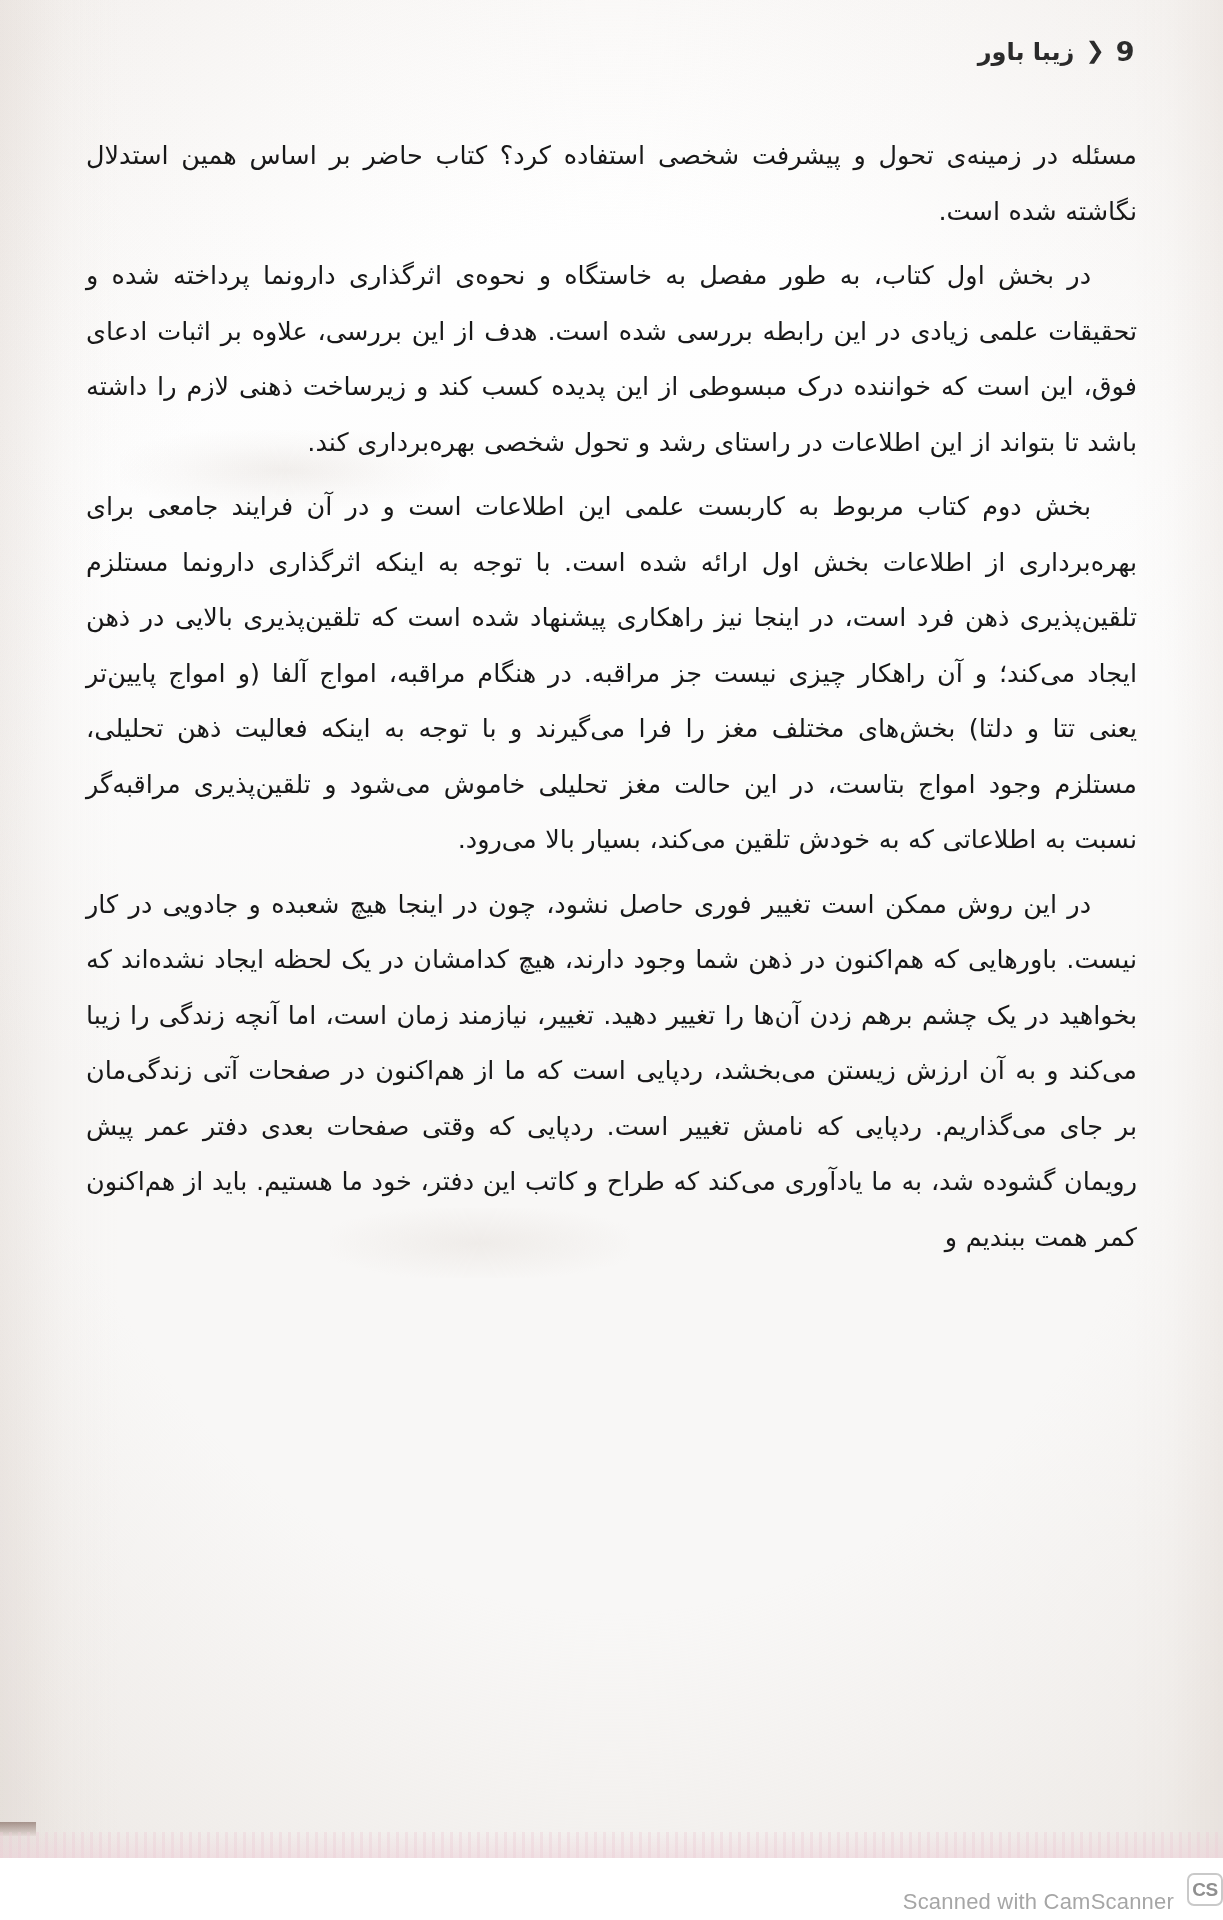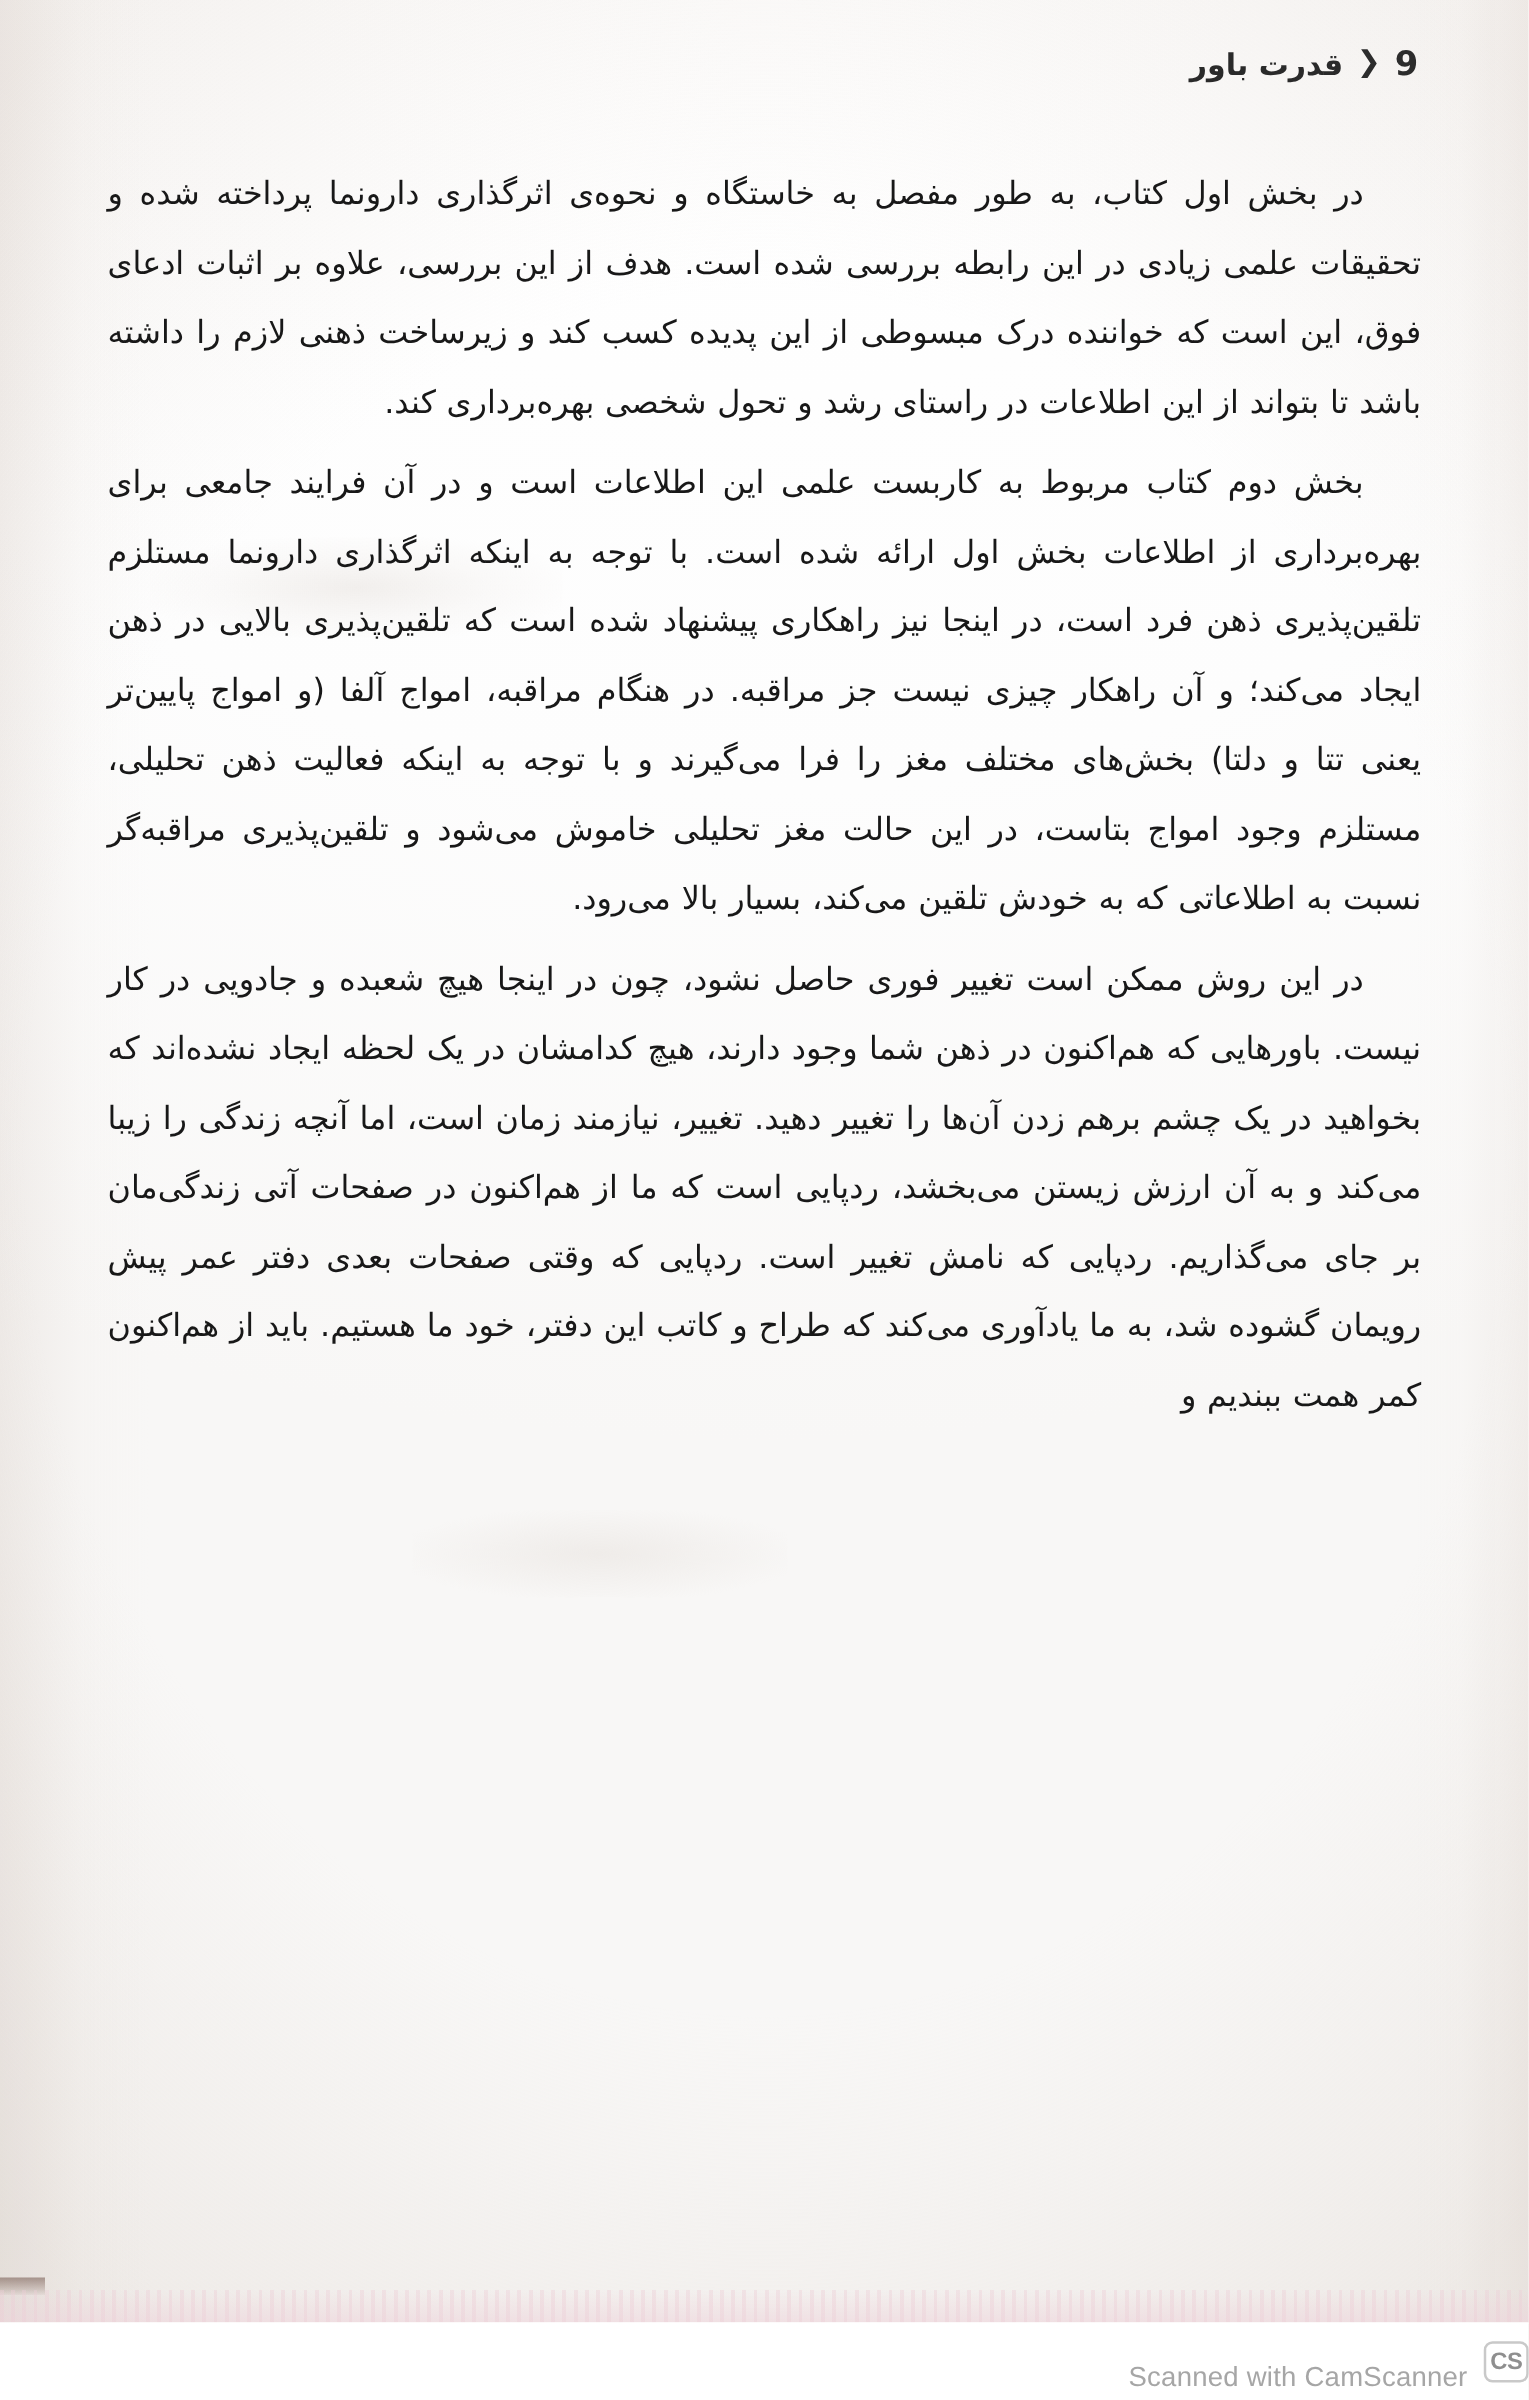--- a/index.html
+++ b/index.html
@@ -196,24 +196,25 @@
 
   <div class="scan-vignette"></div>
   <div class="scan-tint-left"></div>
   <div class="scan-tint-right"></div>
   <div class="scan-smudge-a"></div>
   <div class="scan-smudge-b"></div>
 
   <div class="running-head">
     <span class="folio">9</span>
     <span class="head-chevron">❮</span>
-    <span class="head-title">قدرت باور</span>
+    <span class="head-title">زیبا باور</span>
   </div>
 
   <div class="text-column">
+    <p class="body-par">مسئله در زمینه‌ی تحول و پیشرفت شخصی استفاده کرد؟ کتاب حاضر بر اساس همین استدلال نگاشته شده است.</p>
     <p class="body-par indented">در بخش اول کتاب، به طور مفصل به خاستگاه و نحوه‌ی اثرگذاری دارونما پرداخته شده و تحقیقات علمی زیادی در این رابطه بررسی شده است. هدف از این بررسی، علاوه بر اثبات ادعای فوق، این است که خواننده درک مبسوطی از این پدیده کسب کند و زیرساخت ذهنی لازم را داشته باشد تا بتواند از این اطلاعات در راستای رشد و تحول شخصی بهره‌برداری کند.</p>
     <p class="body-par indented">بخش دوم کتاب مربوط به کاربست علمی این اطلاعات است و در آن فرایند جامعی برای بهره‌برداری از اطلاعات بخش اول ارائه شده است. با توجه به اینکه اثرگذاری دارونما مستلزم تلقین‌پذیری ذهن فرد است، در اینجا نیز راهکاری پیشنهاد شده است که تلقین‌پذیری بالایی در ذهن ایجاد می‌کند؛ و آن راهکار چیزی نیست جز مراقبه. در هنگام مراقبه، امواج آلفا (و امواج پایین‌تر یعنی تتا و دلتا) بخش‌های مختلف مغز را فرا می‌گیرند و با توجه به اینکه فعالیت ذهن تحلیلی، مستلزم وجود امواج بتاست، در این حالت مغز تحلیلی خاموش می‌شود و تلقین‌پذیری مراقبه‌گر نسبت به اطلاعاتی که به خودش تلقین می‌کند، بسیار بالا می‌رود.</p>
     <p class="body-par indented">در این روش ممکن است تغییر فوری حاصل نشود، چون در اینجا هیچ شعبده و جادویی در کار نیست. باورهایی که هم‌اکنون در ذهن شما وجود دارند، هیچ کدامشان در یک لحظه ایجاد نشده‌اند که بخواهید در یک چشم برهم زدن آن‌ها را تغییر دهید. تغییر، نیازمند زمان است، اما آنچه زندگی را زیبا می‌کند و به آن ارزش زیستن می‌بخشد، ردپایی است که ما از هم‌اکنون در صفحات آتی زندگی‌مان بر جای می‌گذاریم. ردپایی که نامش تغییر است. ردپایی که وقتی صفحات بعدی دفتر عمر پیش رویمان گشوده شد، به ما یادآوری می‌کند که طراح و کاتب این دفتر، خود ما هستیم. باید از هم‌اکنون کمر همت ببندیم و</p>
   </div>
 
   <div class="scan-edge-dark"></div>
   <div class="scan-edge-noise"></div>
 
   <div class="scan-footer">
     <div class="cs-logo">

